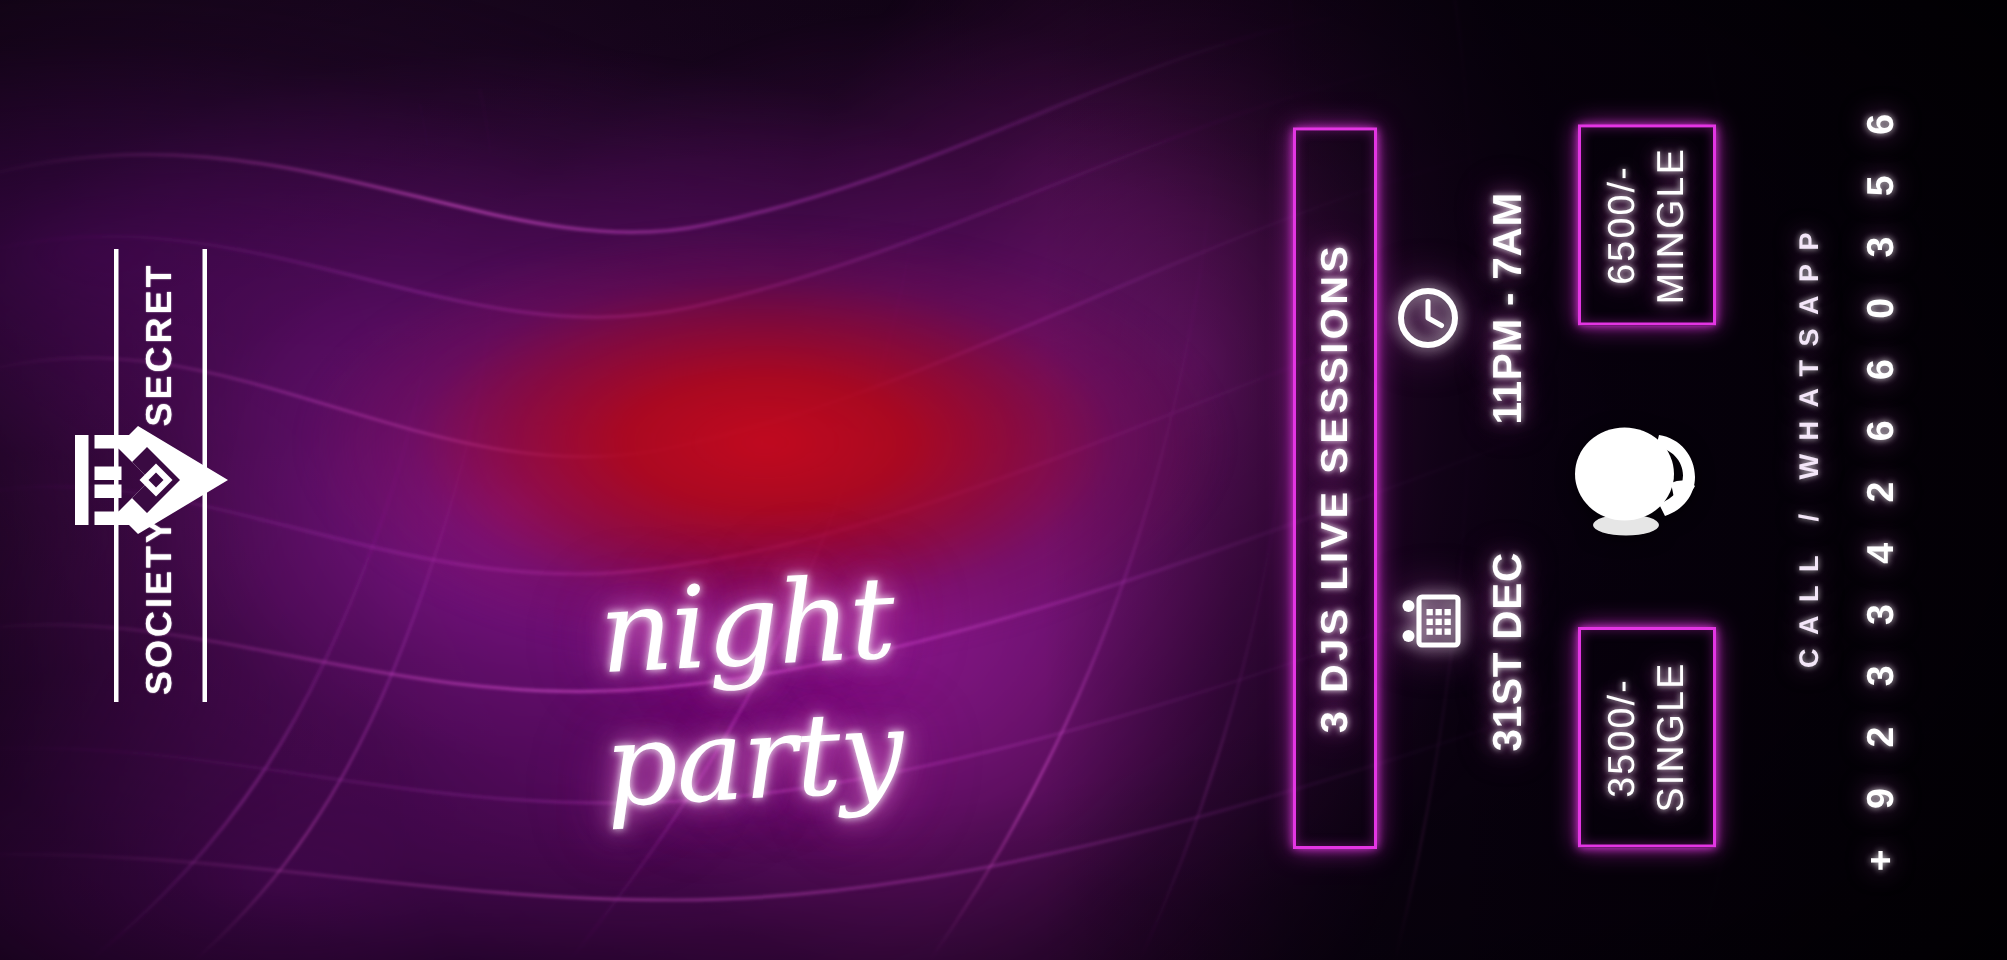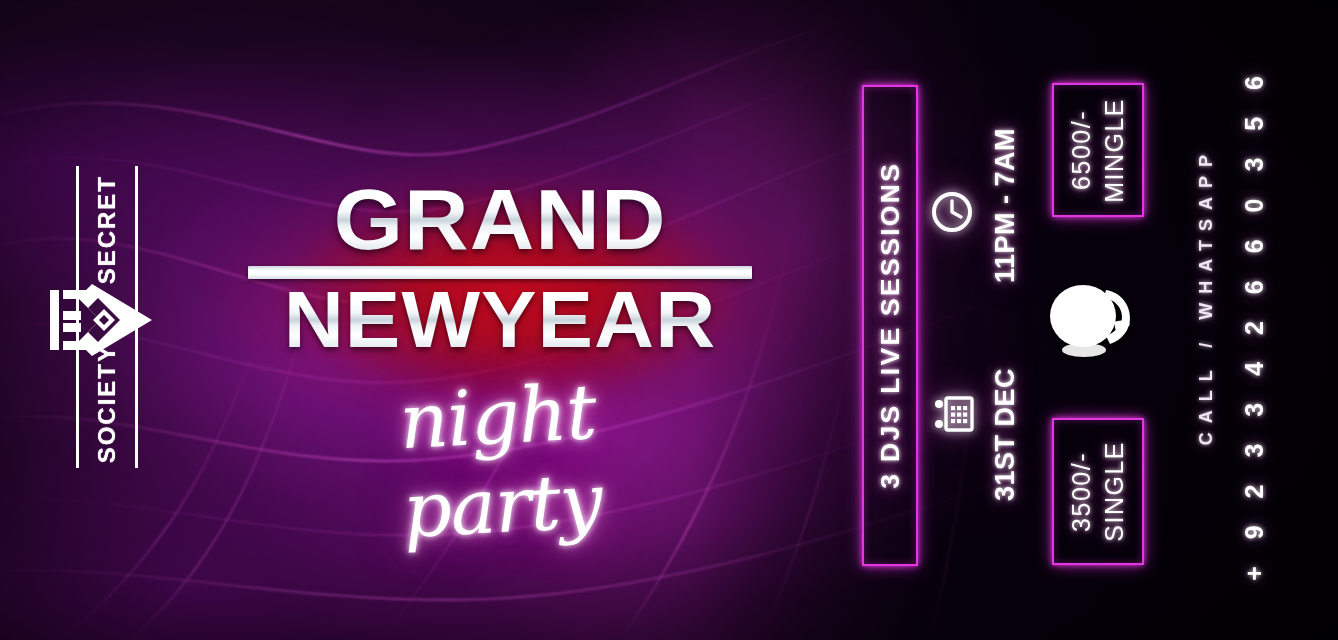--- a/index.html
+++ b/index.html
@@ -370,25 +370,20 @@
           <path d="M56 31 L61 36 L56 41 L51 36 Z" fill="#3a0a42"></path>
         </g>
       </svg>
     </div>
 
     <div class="logo-word-wrap bottom">
       <span>SOCIETY</span>
     </div>
   </div>
 
-  <div class="title-block">
-    <div class="title-line title-grand">GRAND</div>
-    <div class="title-rule"></div>
-    <div class="title-line title-newyear">NEWYEAR</div>
-  </div>
 
   <div class="script-party">night party</div>
 
   <div class="neon-box" id="box-djs">
     <span class="vert-text">3 DJS LIVE SESSIONS</span>
   </div>
 
   <div class="meta-icon" id="time-icon">
     <svg width="44" height="44" viewBox="0 0 44 44" xmlns="http://www.w3.org/2000/svg">
       <circle cx="22" cy="22" r="18" fill="none" stroke="#ffffff" stroke-width="4"></circle>

